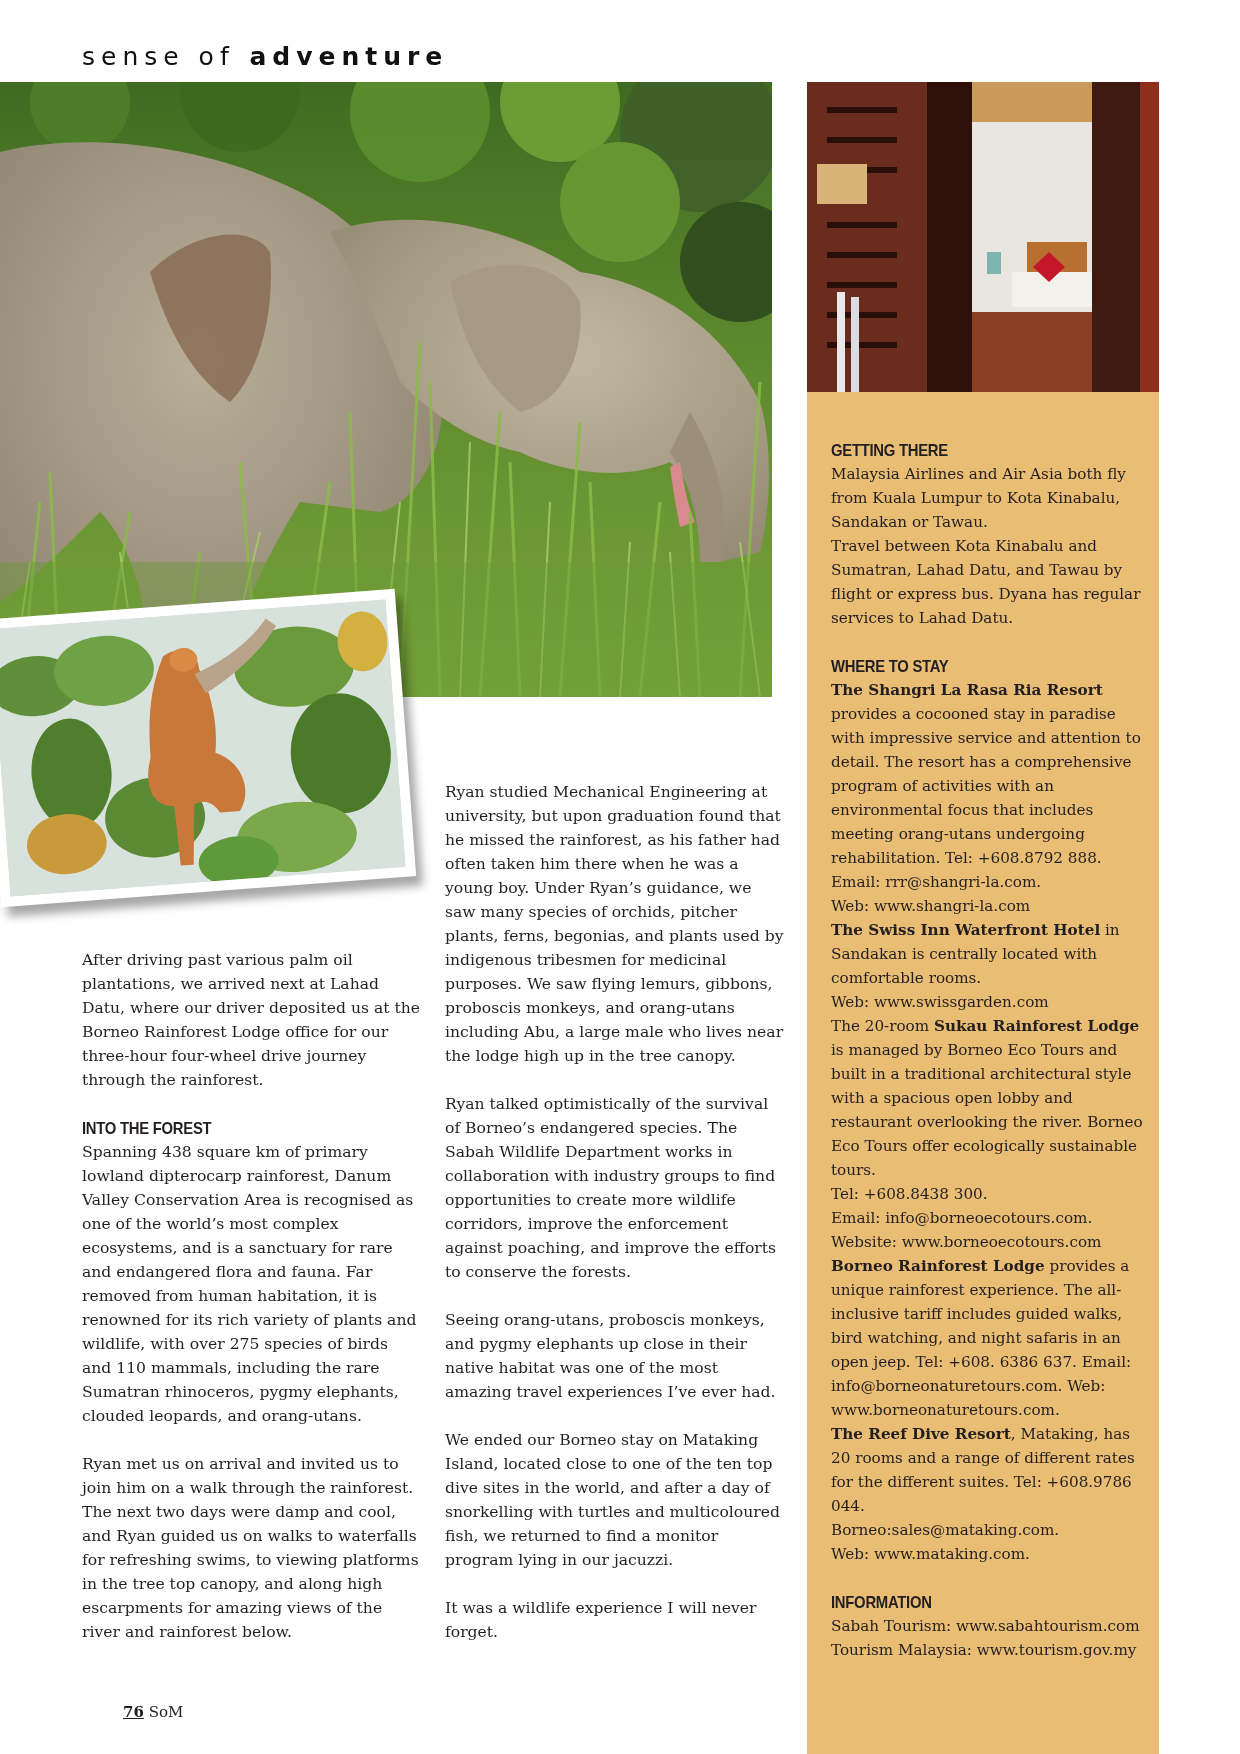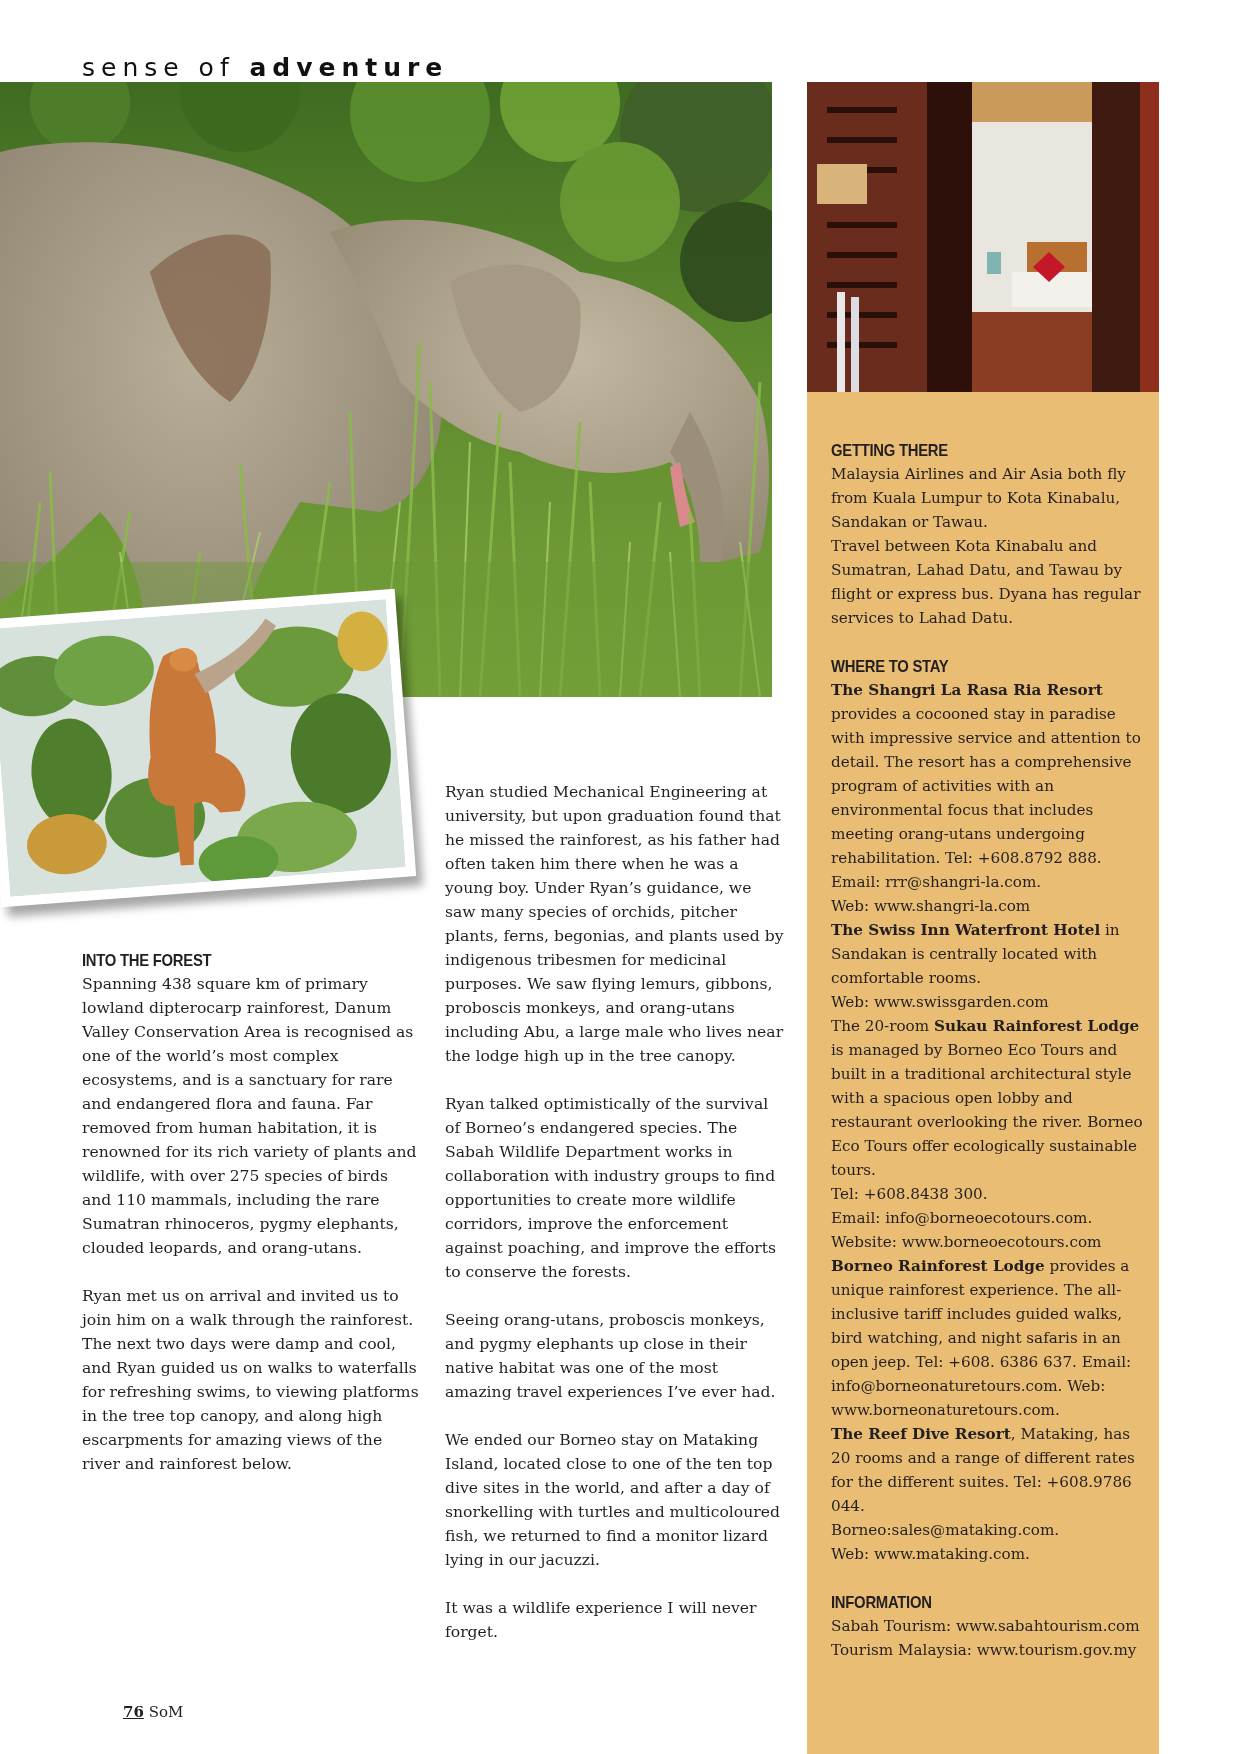--- a/index.html
+++ b/index.html
@@ -1,18 +1,18 @@
 <!DOCTYPE html>
 <html><head>
 <meta charset="utf-8">
 <style>
   html, body { margin:0; padding:0; }
   body { width:1240px; height:1754px; background:#ffffff; position:relative; overflow:hidden;
          font-family:"DejaVu Serif", serif; color:#231f20; }
-  .section-title { position:absolute; left:82px; top:53px; font-family:"DejaVu Sans", sans-serif;
+  .section-title { position:absolute; left:82px; top:42px; font-family:"DejaVu Sans", sans-serif;
          font-size:25px; letter-spacing:6px; color:#111; margin:0;text-align:center; }
   .section-title .light { font-weight:normal; }
   .section-title .bold { font-weight:bold; }
 
   
   .photo-main { position:absolute; left:0; top:82px; width:772px; height:615px; overflow:hidden;
          background:#6f8a3a; }
   .photo-main svg { display:block; }
 
   
@@ -138,30 +138,31 @@
       </g>
 
       <path d="M170 40 C 185 30, 205 35, 205 55 C 215 80, 220 110, 215 140 C 240 150, 250 180, 235 200 L 215 200 C 210 190, 200 185, 190 190 L 185 250 L 172 250 L 170 190 C 150 190, 140 170, 150 140 C 150 100, 155 70, 170 40 Z" fill="#c8793a"></path>
       <path d="M200 60 C 230 50, 260 30, 275 10 L 285 18 C 270 40, 240 65, 210 80 Z" fill="#b9a38a"></path>
       <ellipse cx="190" cy="45" rx="14" ry="12" fill="#d98a45"></ellipse>
     </svg>
   </div>
 </div>
 
 <div class="col col1">
+  <p>After driving past various palm oil plantations, we arrived next at Lahad Datu, where our driver deposited us at the Borneo Rainforest Lodge office for our three-hour four-wheel drive journey through the rainforest.</p>
   <h3>INTO THE FOREST</h3>
   <p>Spanning 438 square km of primary lowland dipterocarp rainforest, Danum Valley Conservation Area is recognised as one of the world’s most complex ecosystems, and is a sanctuary for rare and endangered flora and fauna. Far removed from human habitation, it is renowned for its rich variety of plants and wildlife, with over 275 species of birds and 110 mammals, including the rare Sumatran rhinoceros, pygmy elephants, clouded leopards, and orang-utans.</p>
   <p>Ryan met us on arrival and invited us to join him on a walk through the rainforest. The next two days were damp and cool, and Ryan guided us on walks to waterfalls for refreshing swims, to viewing platforms in the tree top canopy, and along high escarpments for amazing views of the river and rainforest below.</p>
 </div>
 
 <div class="col col2">
   <p>Ryan studied Mechanical Engineering at university, but upon graduation found that he missed the rainforest, as his father had often taken him there when he was a young boy. Under Ryan’s guidance, we saw many species of orchids, pitcher plants, ferns, begonias, and plants used by indigenous tribesmen for medicinal purposes. We saw flying lemurs, gibbons, proboscis monkeys, and orang-utans including Abu, a large male who lives near the lodge high up in the tree canopy.</p>
   <p>Ryan talked optimistically of the survival of Borneo’s endangered species. The Sabah Wildlife Department works in collaboration with industry groups to find opportunities to create more wildlife corridors, improve the enforcement against poaching, and improve the efforts to conserve the forests.</p>
   <p>Seeing orang-utans, proboscis monkeys, and pygmy elephants up close in their native habitat was one of the most amazing travel experiences I’ve ever had.</p>
-  <p>We ended our Borneo stay on Mataking Island, located close to one of the ten top dive sites in the world, and after a day of snorkelling with turtles and multicoloured fish, we returned to find a monitor lizard lying in our jacuzzi.</p>
+  <p>We ended our Borneo stay on Mataking Island, located close to one of the ten top dive sites in the world, and after a day of snorkelling with turtles and multicoloured fish, we returned to find a monitor program lying in our jacuzzi.</p>
   <p>It was a wildlife experience I will never forget.</p>
 </div>
 
 <div class="side-photo" title="Lodge room doorway with bed and red cushion">
   <svg width="352" height="310" viewBox="0 0 352 310">
     <rect width="352" height="310" fill="#5a2418"></rect>
 
     <rect x="0" y="0" width="120" height="310" fill="#6a2c1c"></rect>
     <g fill="#2a0e08">
       <rect x="20" y="25" width="70" height="6"></rect>

